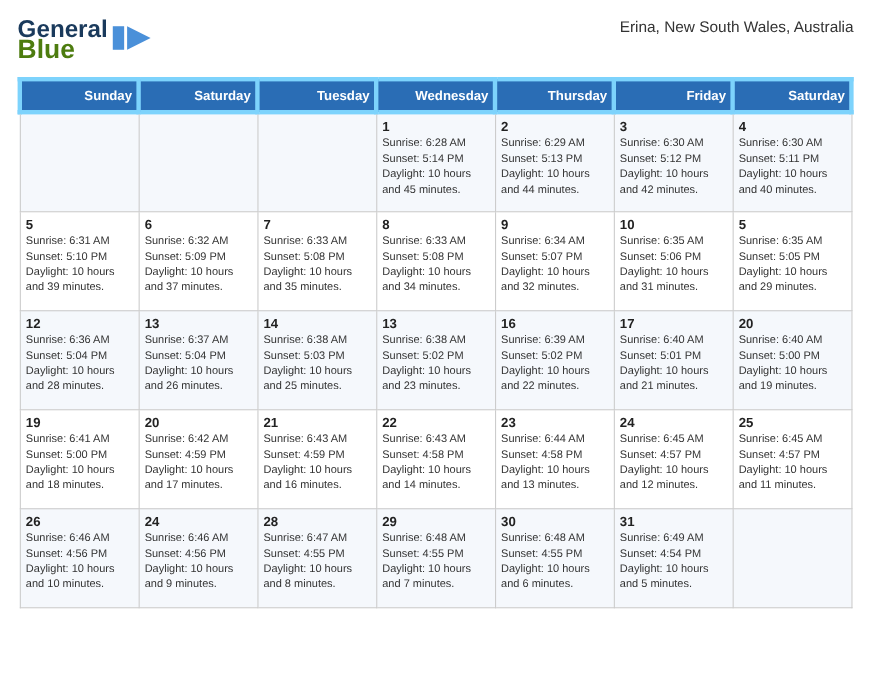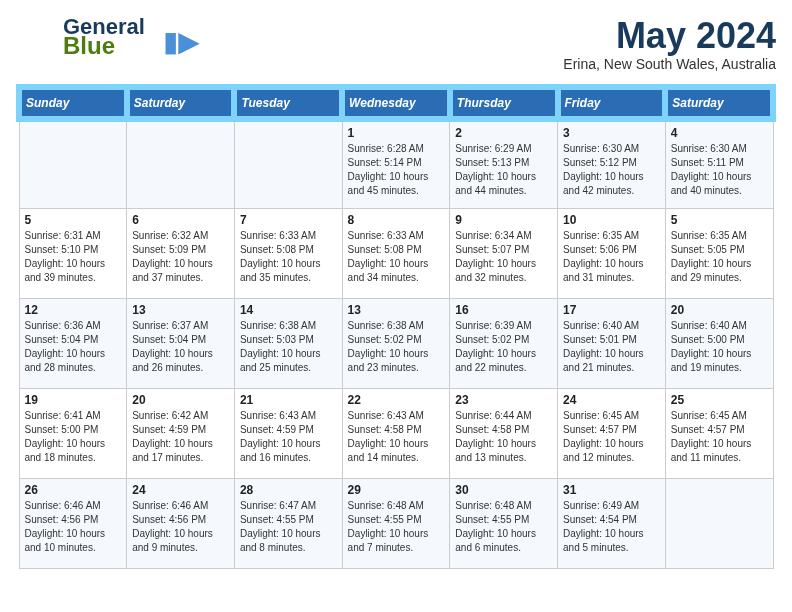--- a/index.html
+++ b/index.html
@@ -40,23 +40,22 @@
       table-layout: fixed;
     }
     thead tr {
       background-color: #2a6db5;
     }
     thead th {
       color: #fff;
       font-size: 12px;
       font-weight: bold;
       padding: 6px 4px;
-      text-align: left;
-      border: 6px solid #7dd3fc;
-      font-style: italic;
+      text-align: right;
+      border: 4px solid #7dd3fc;
     }
     tbody tr {
       vertical-align: top;
     }
     tbody td {
       border: 1px solid #ccc;
       padding: 4px 5px;
       font-size: 10px;
       color: #222;
       height: 90px;
@@ -78,30 +77,29 @@
       font-size: 10px;
       color: #333;
       line-height: 1.4;
     }
   </style>
 </head>
 <body>
 
 <div class="header">
   <div class="logo">
-    <div style="display:flex;align-items:flex-end;gap:16px;margin-left:47px;">
+    <div style="display:flex;align-items:flex-start;gap:0;">
       <div style="display:flex;flex-direction:column;line-height:1;">
         <span style="font-size:22px;font-weight:bold;color:#1a3a5c;">General</span>
         <span style="font-size:24px;font-weight:bold;color:#4d7c0f;margin-top:-4px;">Blue</span>
       </div>
       <div style="color:#4a90d9;font-size:28px;margin-left:2px;">▮▶</div>
     </div>
   </div>
   <div class="title-block">
-    <div class="title-month">May 2024</div>
     <div class="title-location">Erina, New South Wales, Australia</div>
   </div>
 </div>
 
 <table>
   <thead>
     <tr>
       <th>Sunday</th>
       <th>Saturday</th>
       <th>Tuesday</th>

